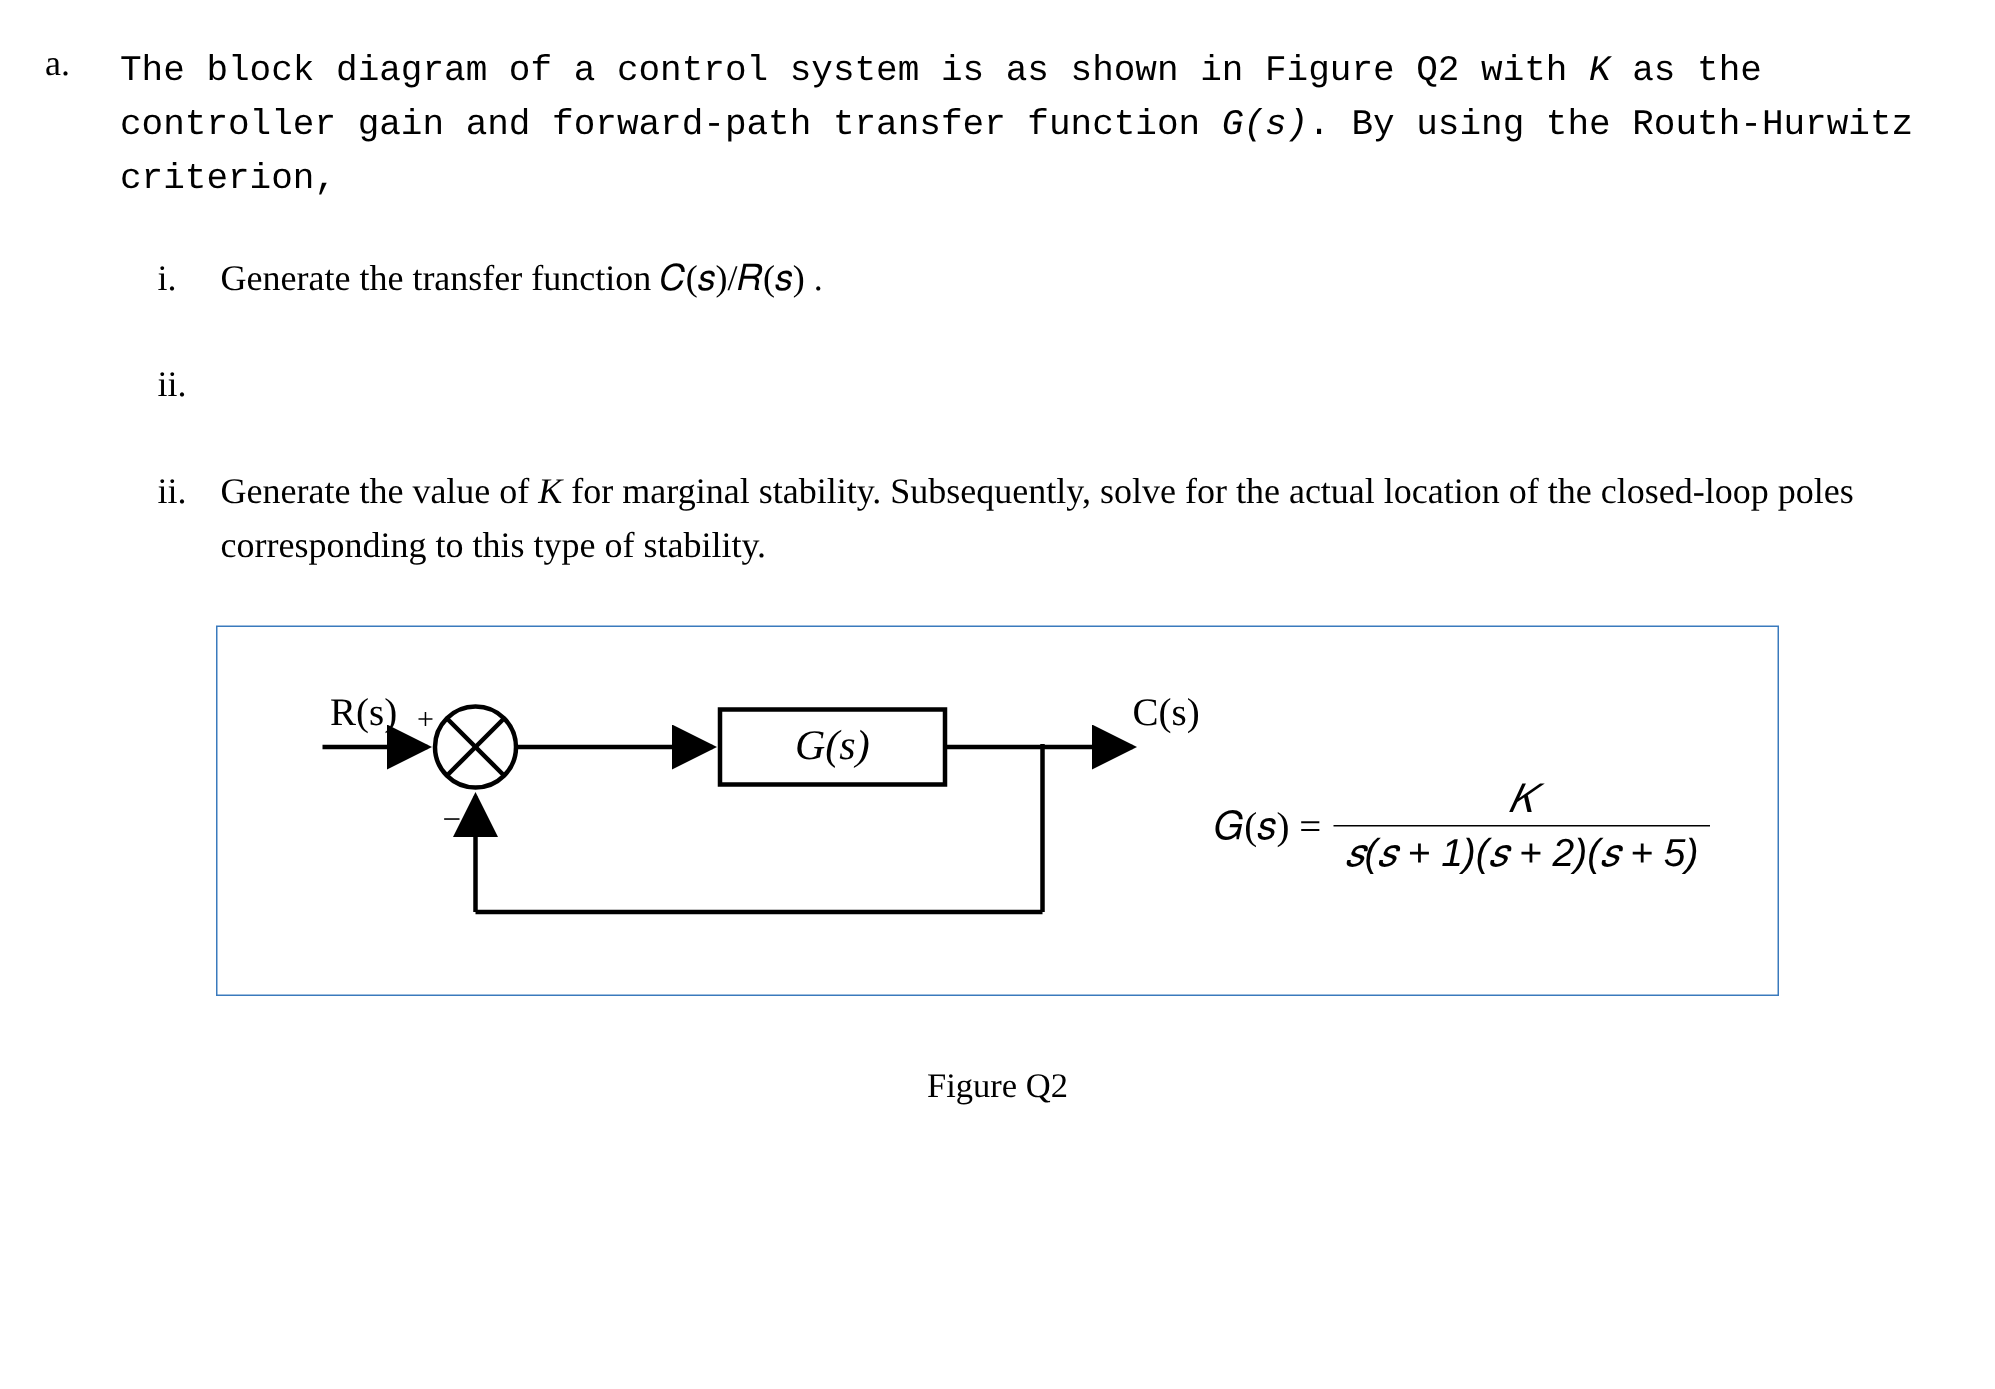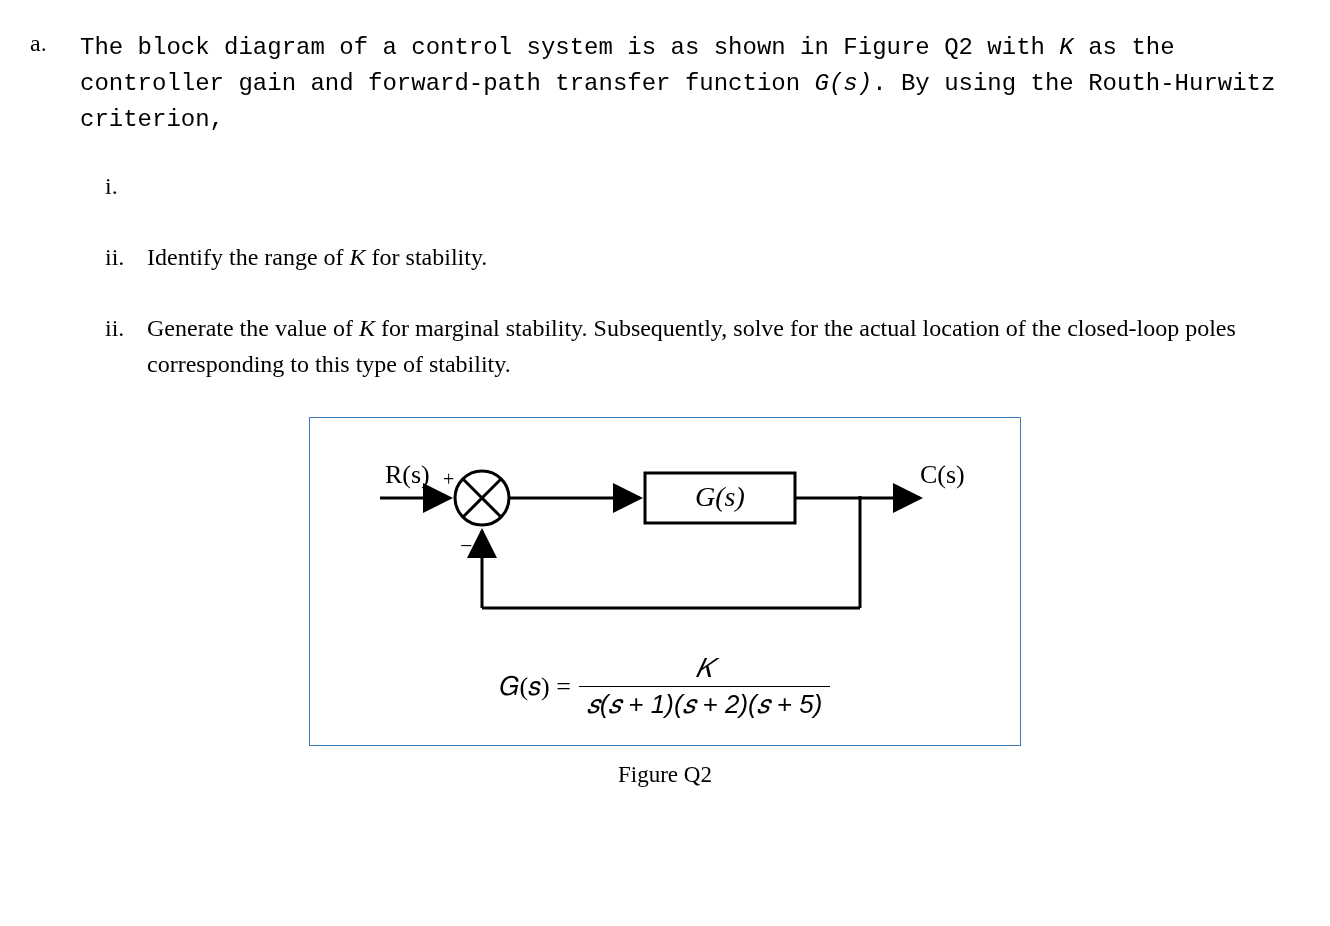--- a/index.html
+++ b/index.html
@@ -41,21 +41,21 @@
     .diagram-container {
       display: flex;
       flex-direction: column;
       align-items: center;
       margin-top: 20px;
     }
     .diagram-box {
       border: 1.5px solid #3a7abd;
       padding: 30px 45px 25px 45px;
       display: flex;
-      flex-direction: column;
+      flex-direction: row;
       align-items: center;
     }
     .diagram-svg {
       display: block;
     }
     .equation {
       margin-top: 16px;
       font-size: 26px;
       display: flex;
       align-items: center;
@@ -76,46 +76,44 @@
     .frac-line {
       width: 100%;
       border-top: 1.5px solid #000;
     }
     .frac-den {
       padding: 2px 8px 0 8px;
       font-style: italic;
       font-family: Liberation Sans, sans-serif;
     }
     .caption {
-      margin-top: 16px;
+      margin-top: 47px;
       font-size: 23px;
     }
     .eq-lhs{
       font-family: 'Cambria Math','Times New Roman', Times, serif;
     }
   </style>
 </head>
 <body>
 
 <div class="question-main">
   <div class="marker">a.</div>
   <div class="question-text">
     <span>The block diagram of a control system is as shown in Figure Q2 with </span><span class="italic">K</span><span> as the controller gain and forward-path transfer function </span><span class="italic">G(s)</span><span>. By using the Routh-Hurwitz criterion,</span>
   </div>
 </div>
 
 <div class="sub-items">
   <div class="sub-item">
     <span class="sub-marker">i.</span>
+    <span>Generate the transfer function 𝐶(𝑠)/𝑅(𝑠) .</span>
   </div>
   <div class="sub-item">
     <span class="sub-marker">ii.</span>
-    <span>
-      <span>Identify the range of </span><span class="italic">K</span><span> for stability.</span>
-    </span>
   </div>
   <div class="sub-item">
     <span class="sub-marker">ii.</span>
     <span>
       <span>Generate the value of </span><span class="italic">K</span><span> for marginal stability. Subsequently, solve for the actual location of the closed-loop poles corresponding to this type of stability.</span>
     </span>
   </div>
 </div>
 
 <div class="diagram-container">

